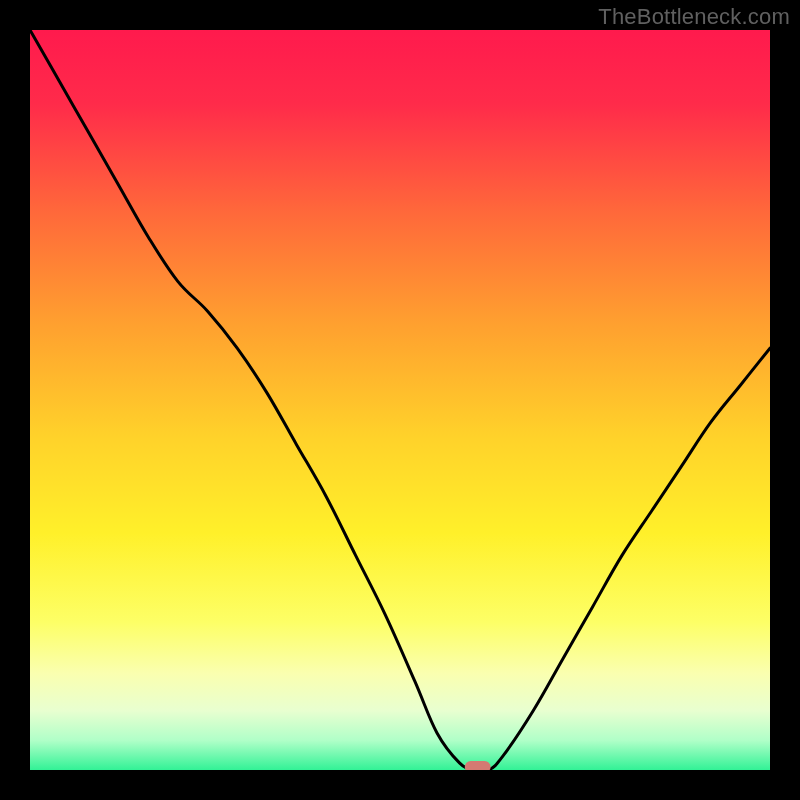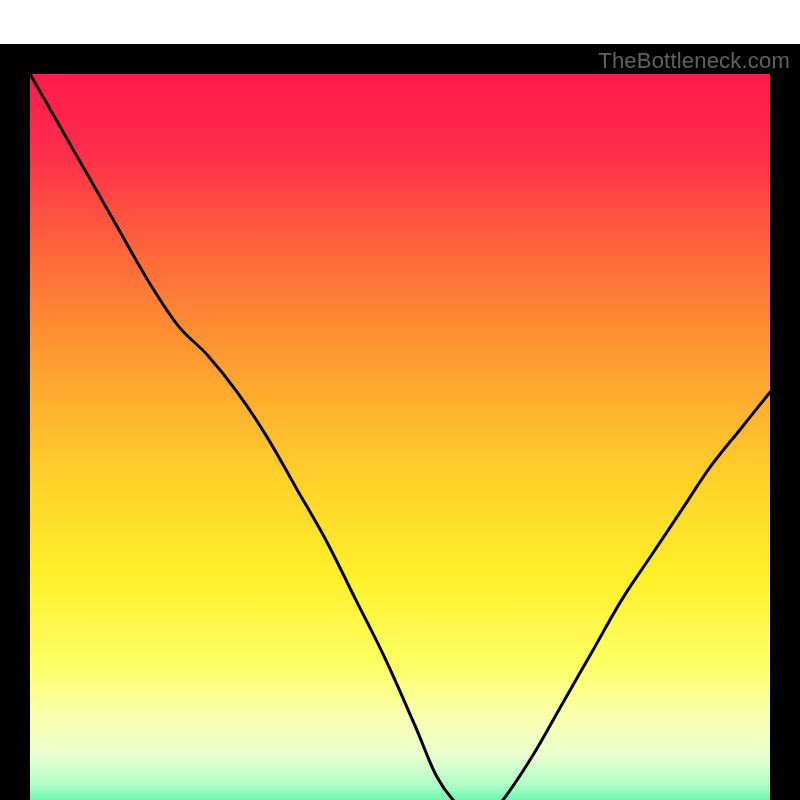--- a/index.html
+++ b/index.html
@@ -7,21 +7,20 @@
     padding: 0;
     width: 800px;
     height: 800px;
     background: #ffffff;
     font-family: Arial, Helvetica, sans-serif;
   }
   .container {
     position: relative;
     width: 800px;
     height: 645px;
-    margin-top: 44px;
   }
   .watermark {
     position: absolute;
     top: 4px;
     right: 10px;
     font-size: 22px;
     font-weight: 500;
     color: #606060;
     letter-spacing: 0.2px;
     z-index: 10;

